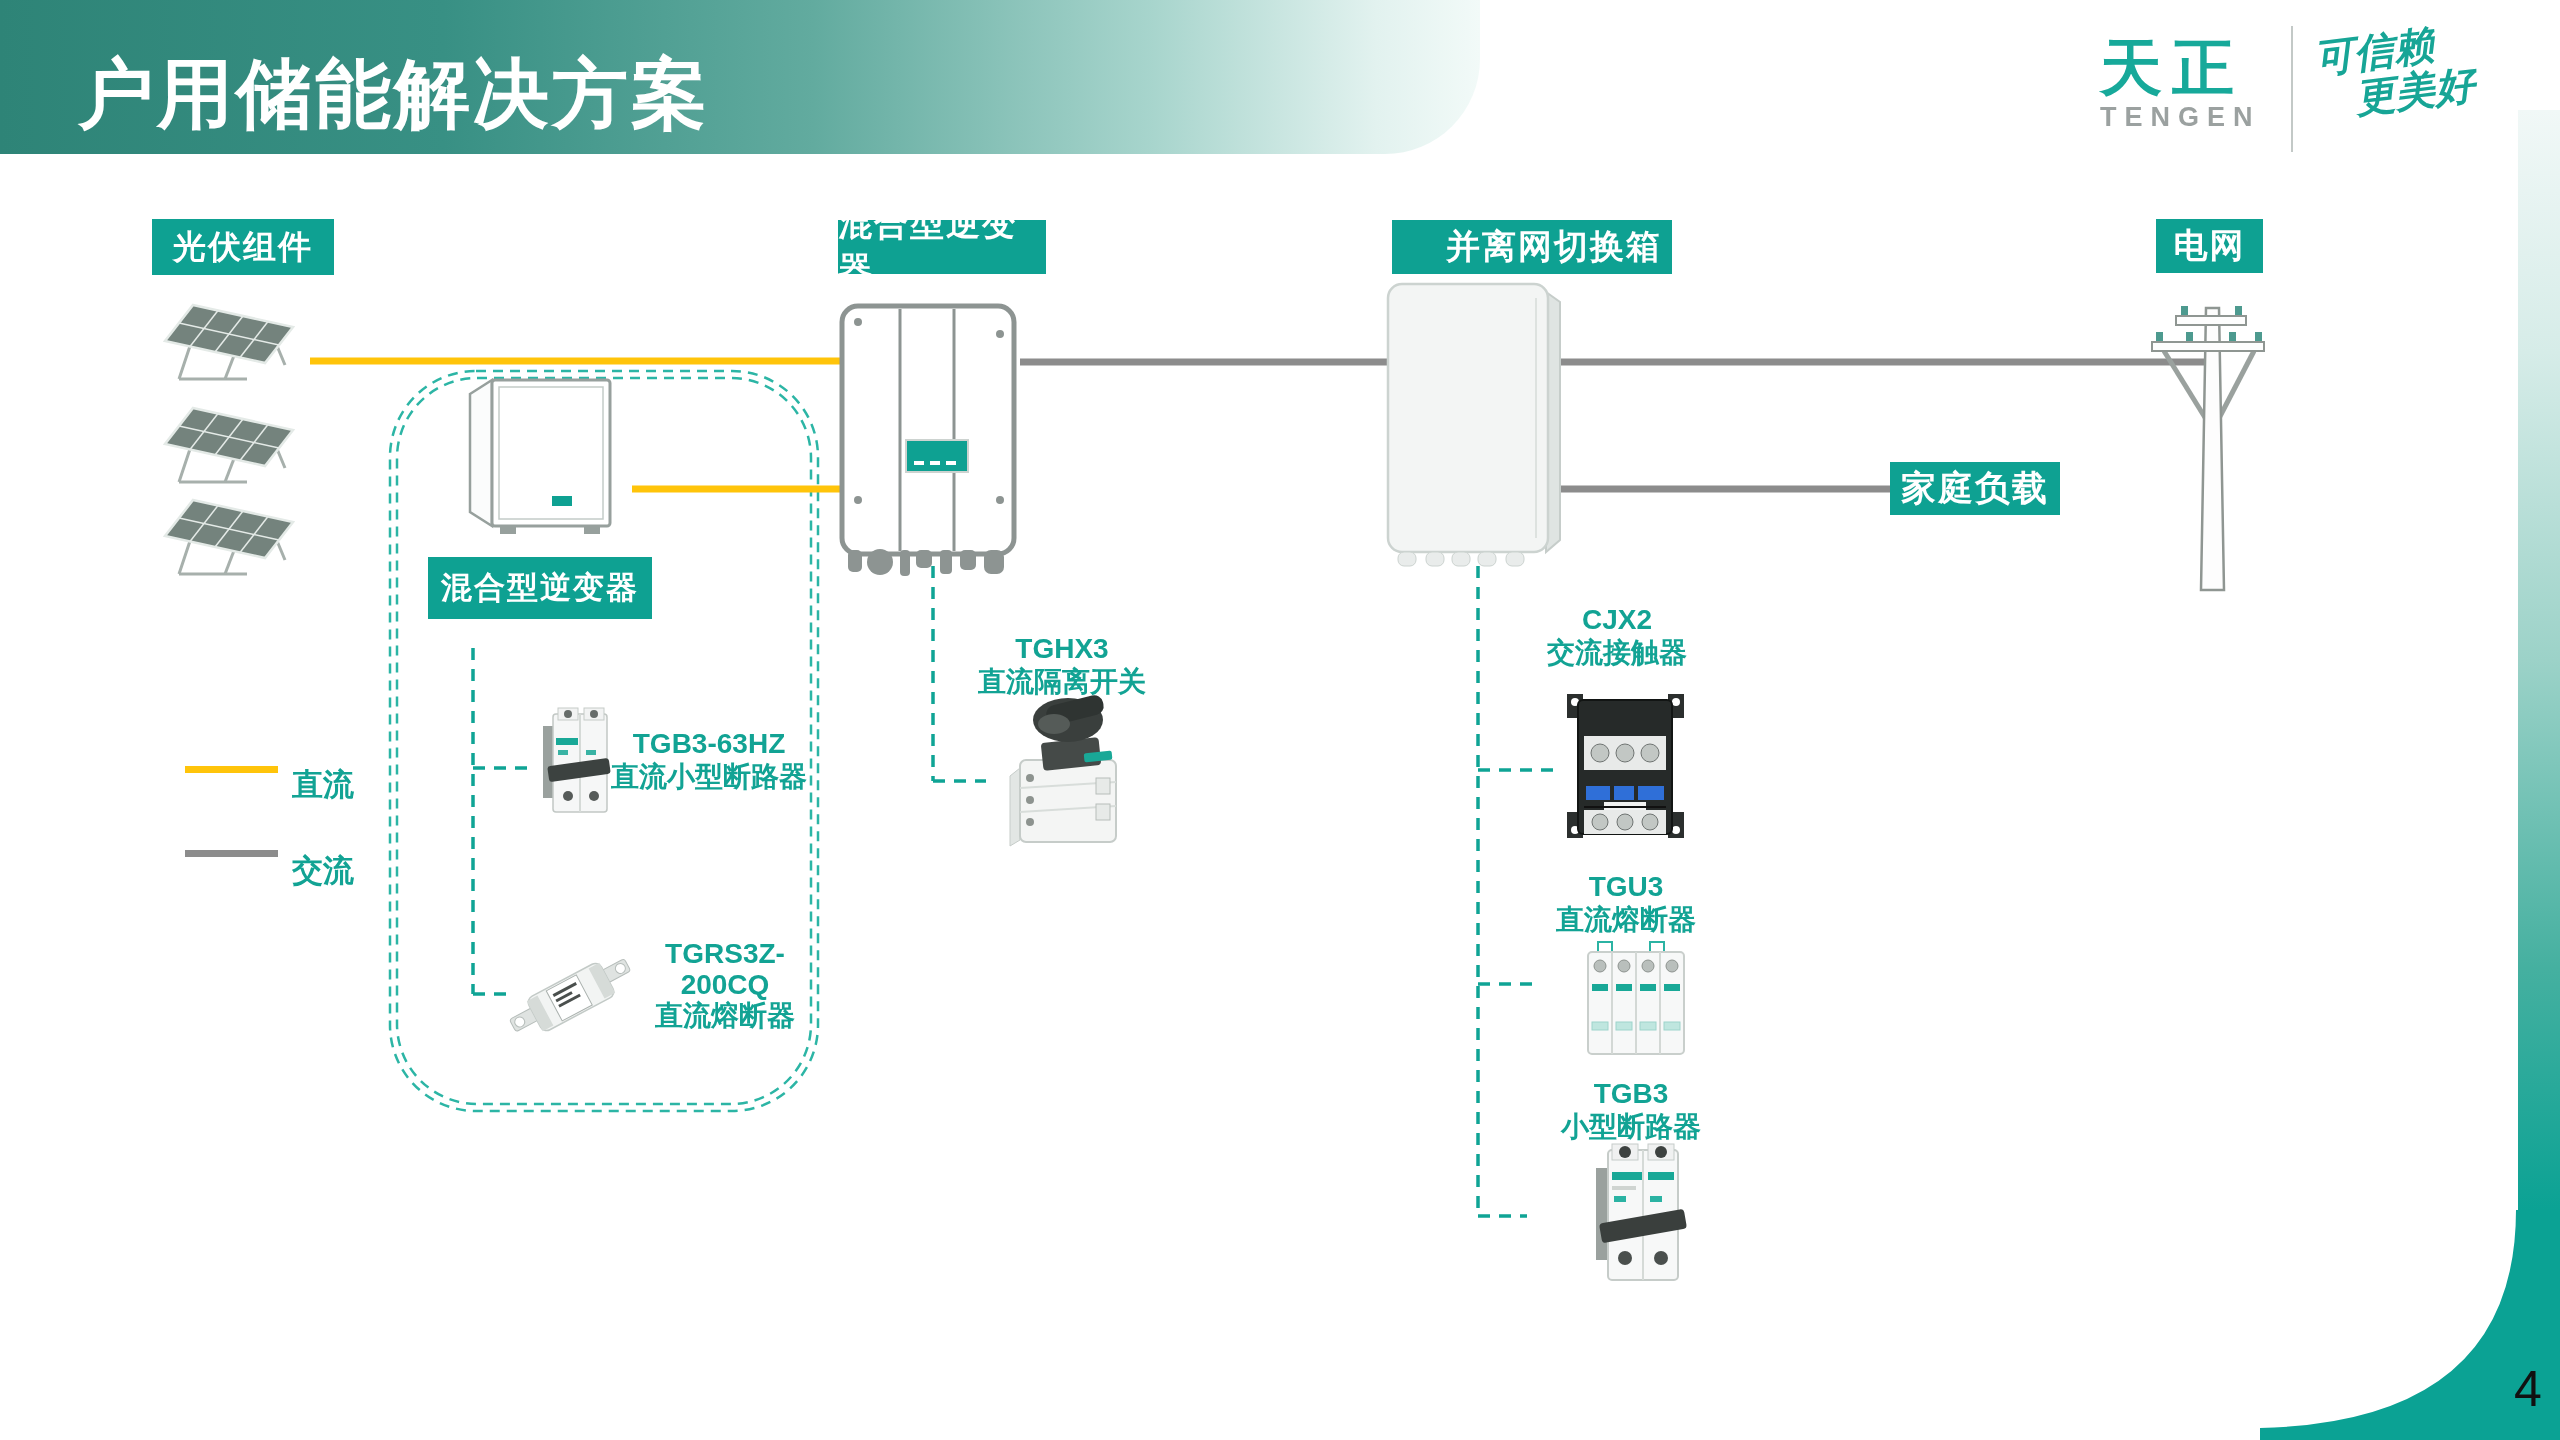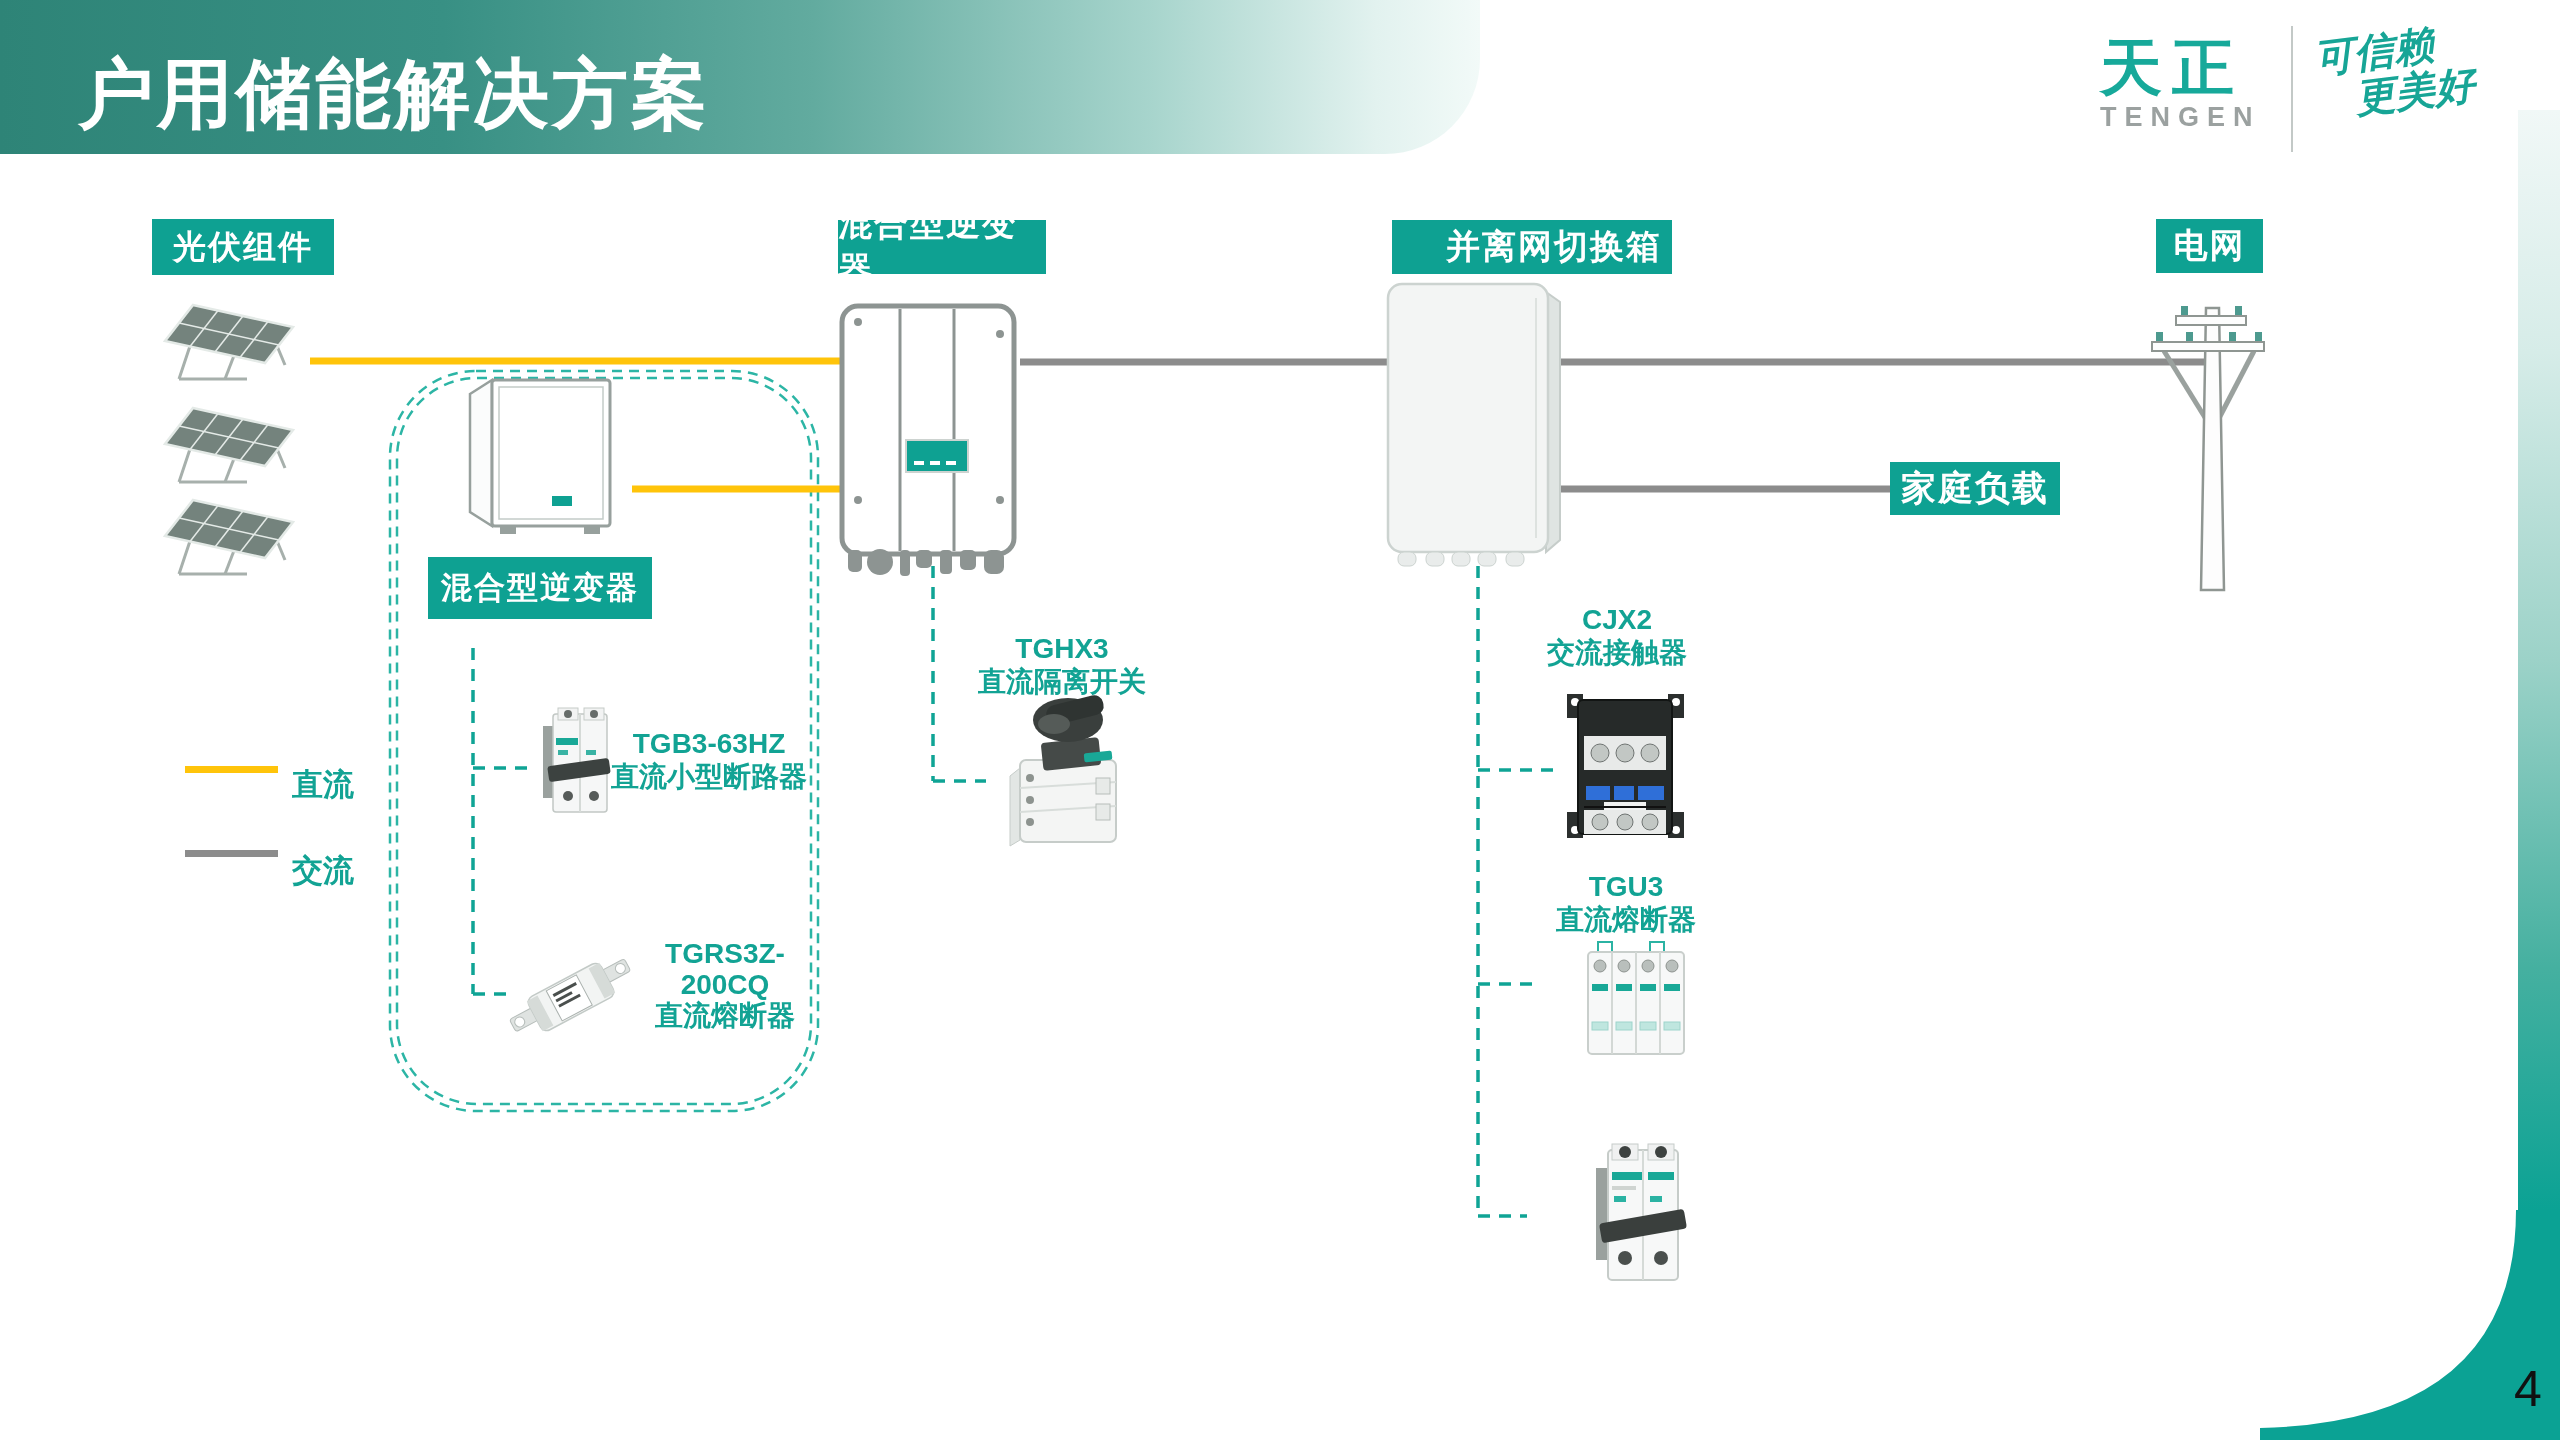--- a/index.html
+++ b/index.html
@@ -285,14 +285,18 @@
     <div>直流隔离开关</div>
   </div>
   <div class="comp" style="left:1502px;top:603px;width:230px;">
     <div>CJX2</div>
     <div>交流接触器</div>
   </div>
   <div class="comp" style="left:1511px;top:870px;width:230px;">
     <div>TGU3</div>
     <div>直流熔断器</div>
   </div>
+  <div class="comp" style="left:1516px;top:1077px;width:230px;">
+    <div>TGB3</div>
+    <div>小型断路器</div>
+  </div>
 
 </div>
 
 </body></html>

